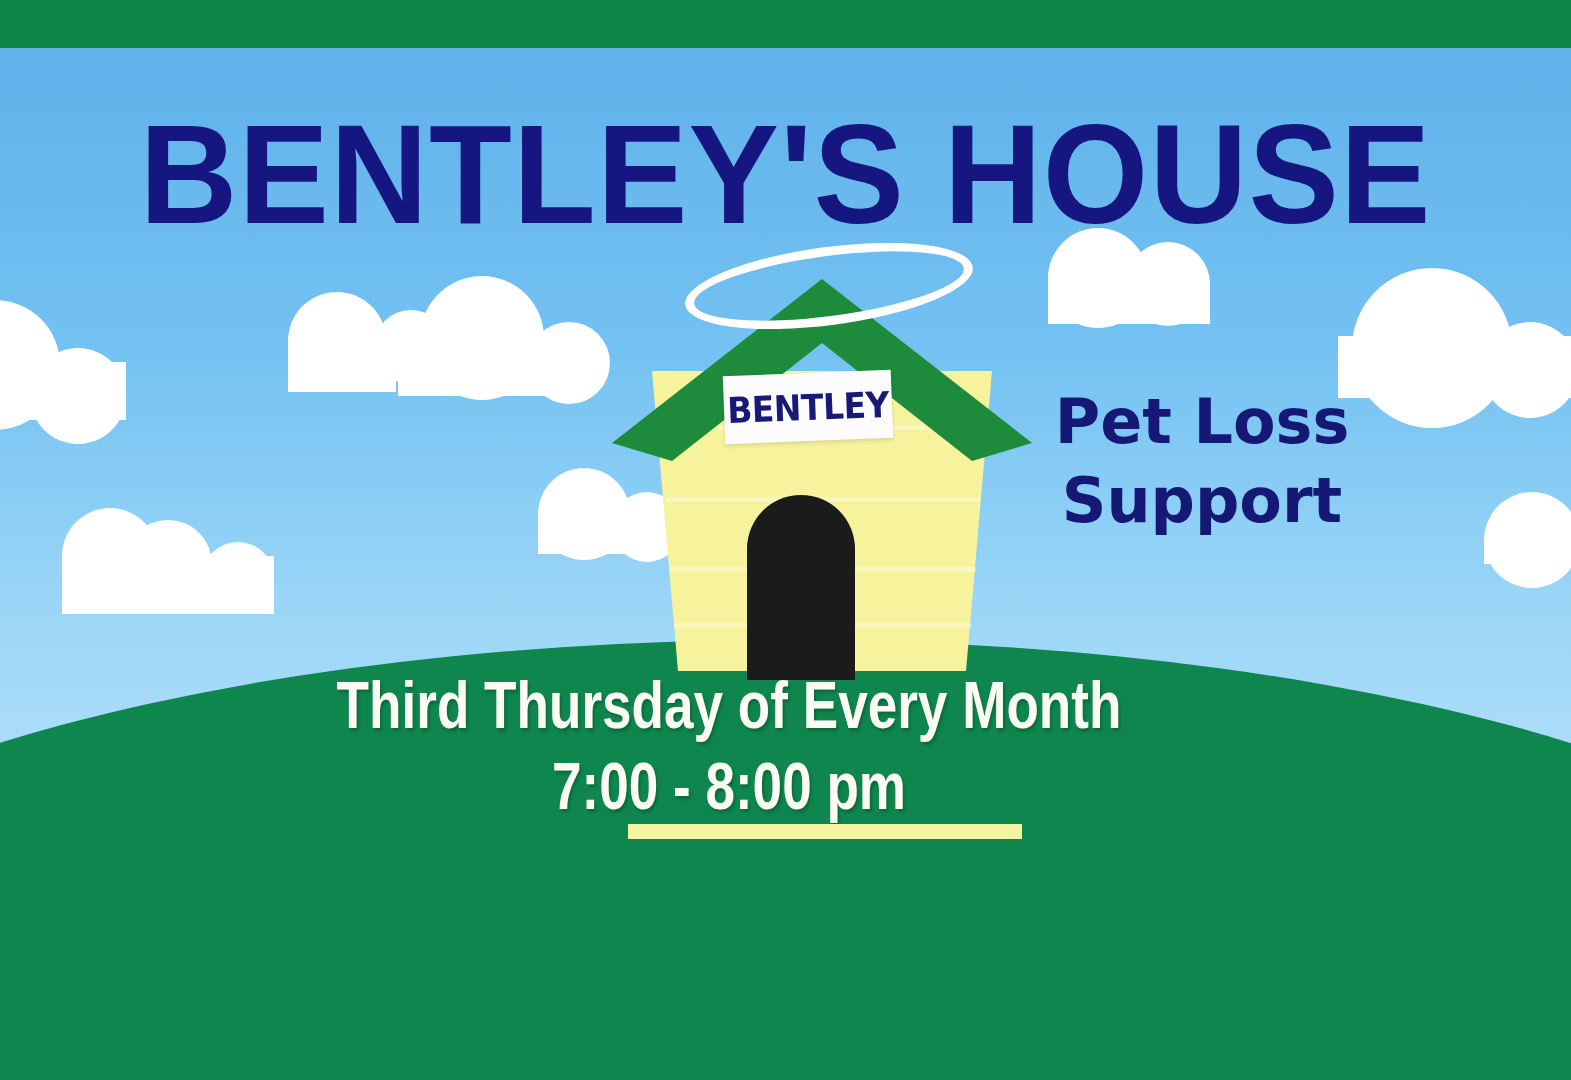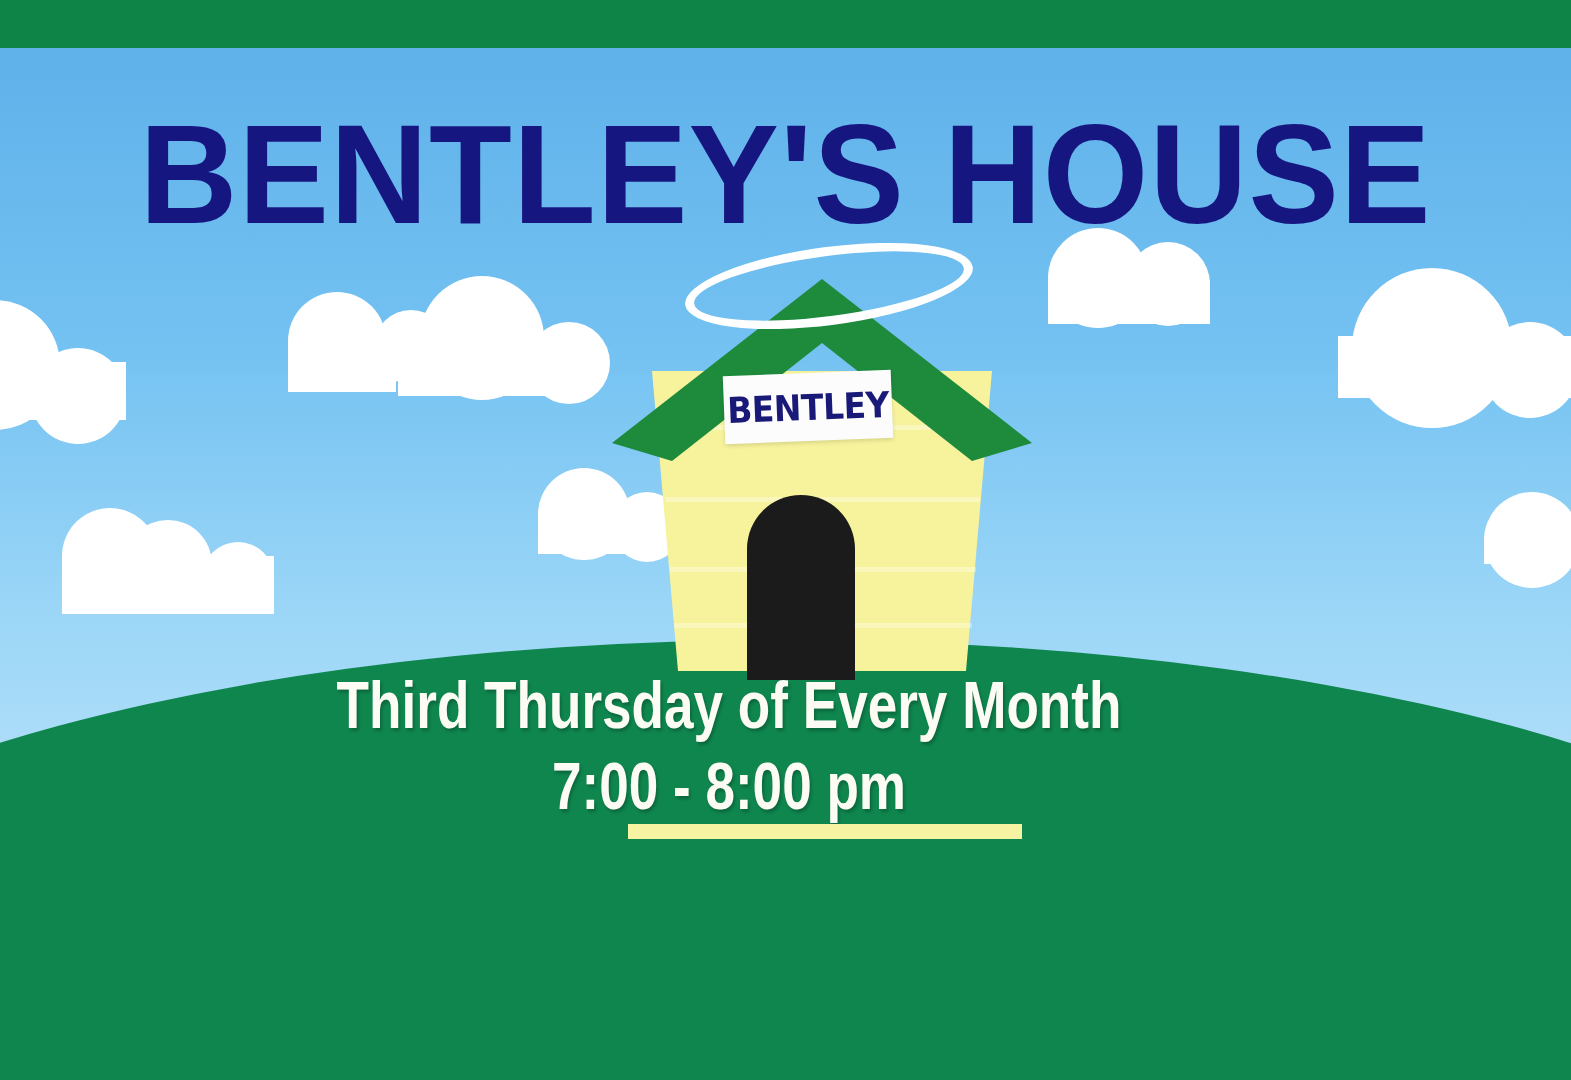--- a/index.html
+++ b/index.html
@@ -325,20 +325,22 @@
 
     <div class="sign">
       <span class="sign-text">BENTLEY</span>
     </div>
 
     <div class="door"></div>
 
   </div>
 
   <div class="side-heading">
+    <div>Pet Loss</div>
+    <div>Support</div>
   </div>
 
   <div class="schedule">
     <div class="sched-line1">Third Thursday of Every Month</div>
     <div class="sched-line2">7:00 - 8:00 pm</div>
   </div>
   <div class="time-underline"></div>
 
 
 </div>

